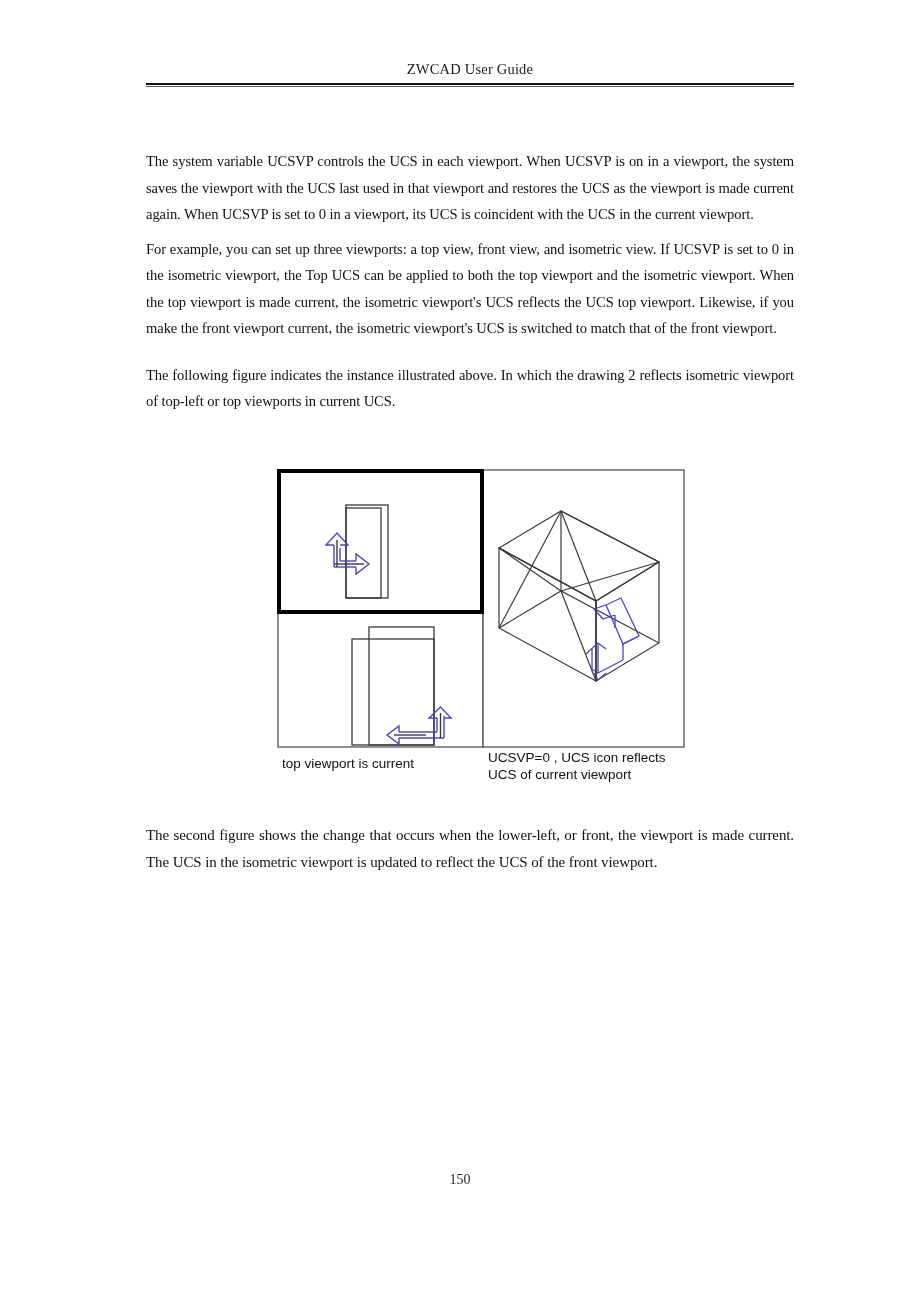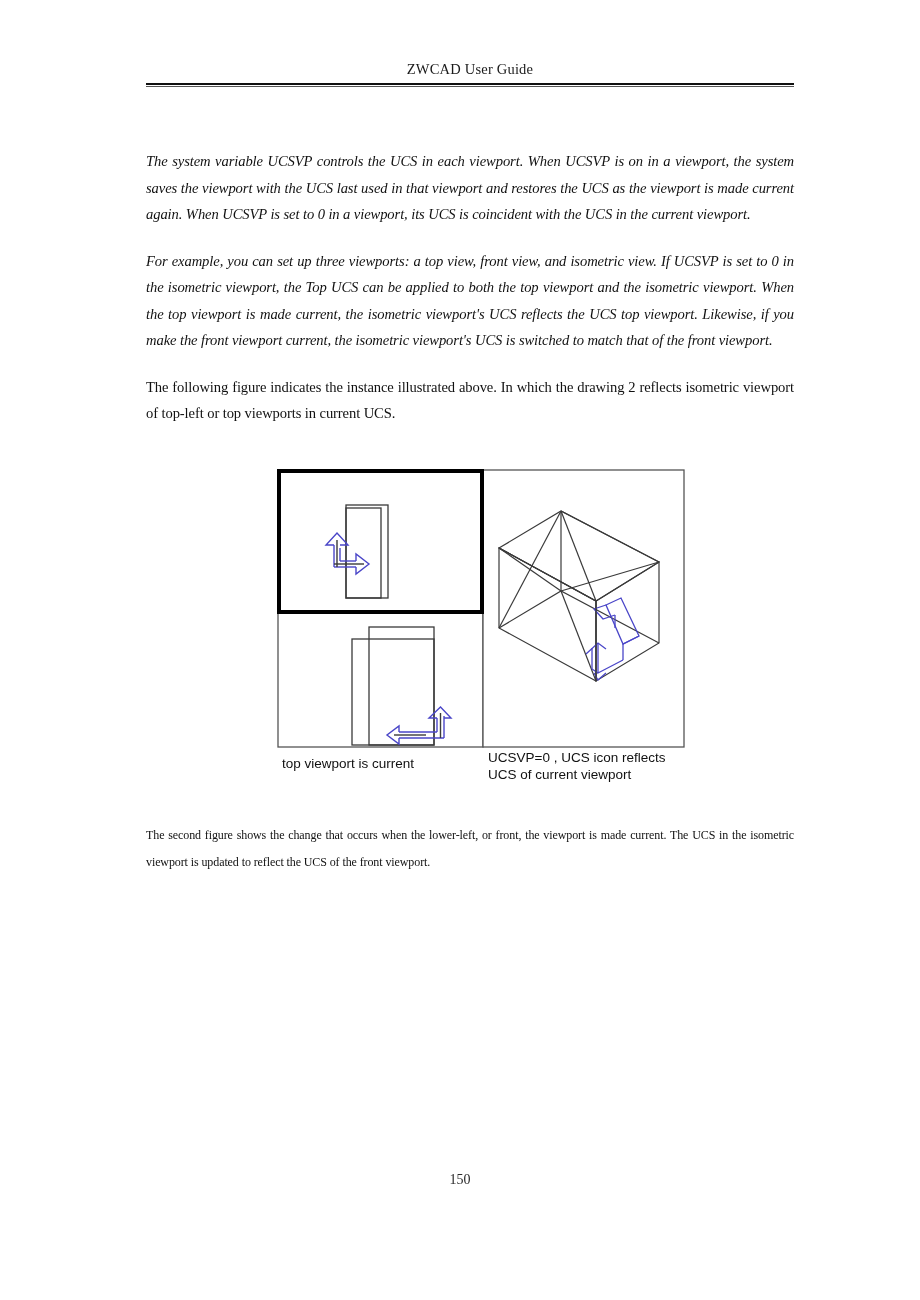--- a/index.html
+++ b/index.html
@@ -63,31 +63,31 @@
   }
   .para {
     font-family: "Liberation Serif", serif;
     font-size: 14.6px;
     line-height: 26.5px;
     text-align: justify;
     color: #111111;
     margin: 0;
     letter-spacing: -0.1px;
   }
-  #para1 { top: 0px; font-style: italic; }
-  #para2 { margin-top: 20px; font-style: italic; }
+  #para1 { top: 0px; }
+  #para2 { margin-top: 8px; }
   #para3 { margin-top: 20px; }
 
   .para-after {
     position: absolute;
     left: 146px;
     top: 822px;
     width: 648px;
     font-family: "Liberation Serif", serif;
-    font-size: 12px;
+    font-size: 15px;
     line-height: 26.5px;
     text-align: justify;
     color: #111111;
     letter-spacing: -0.1px;
     margin: 0;
   }
 
   
   .figure {
     position: absolute;

